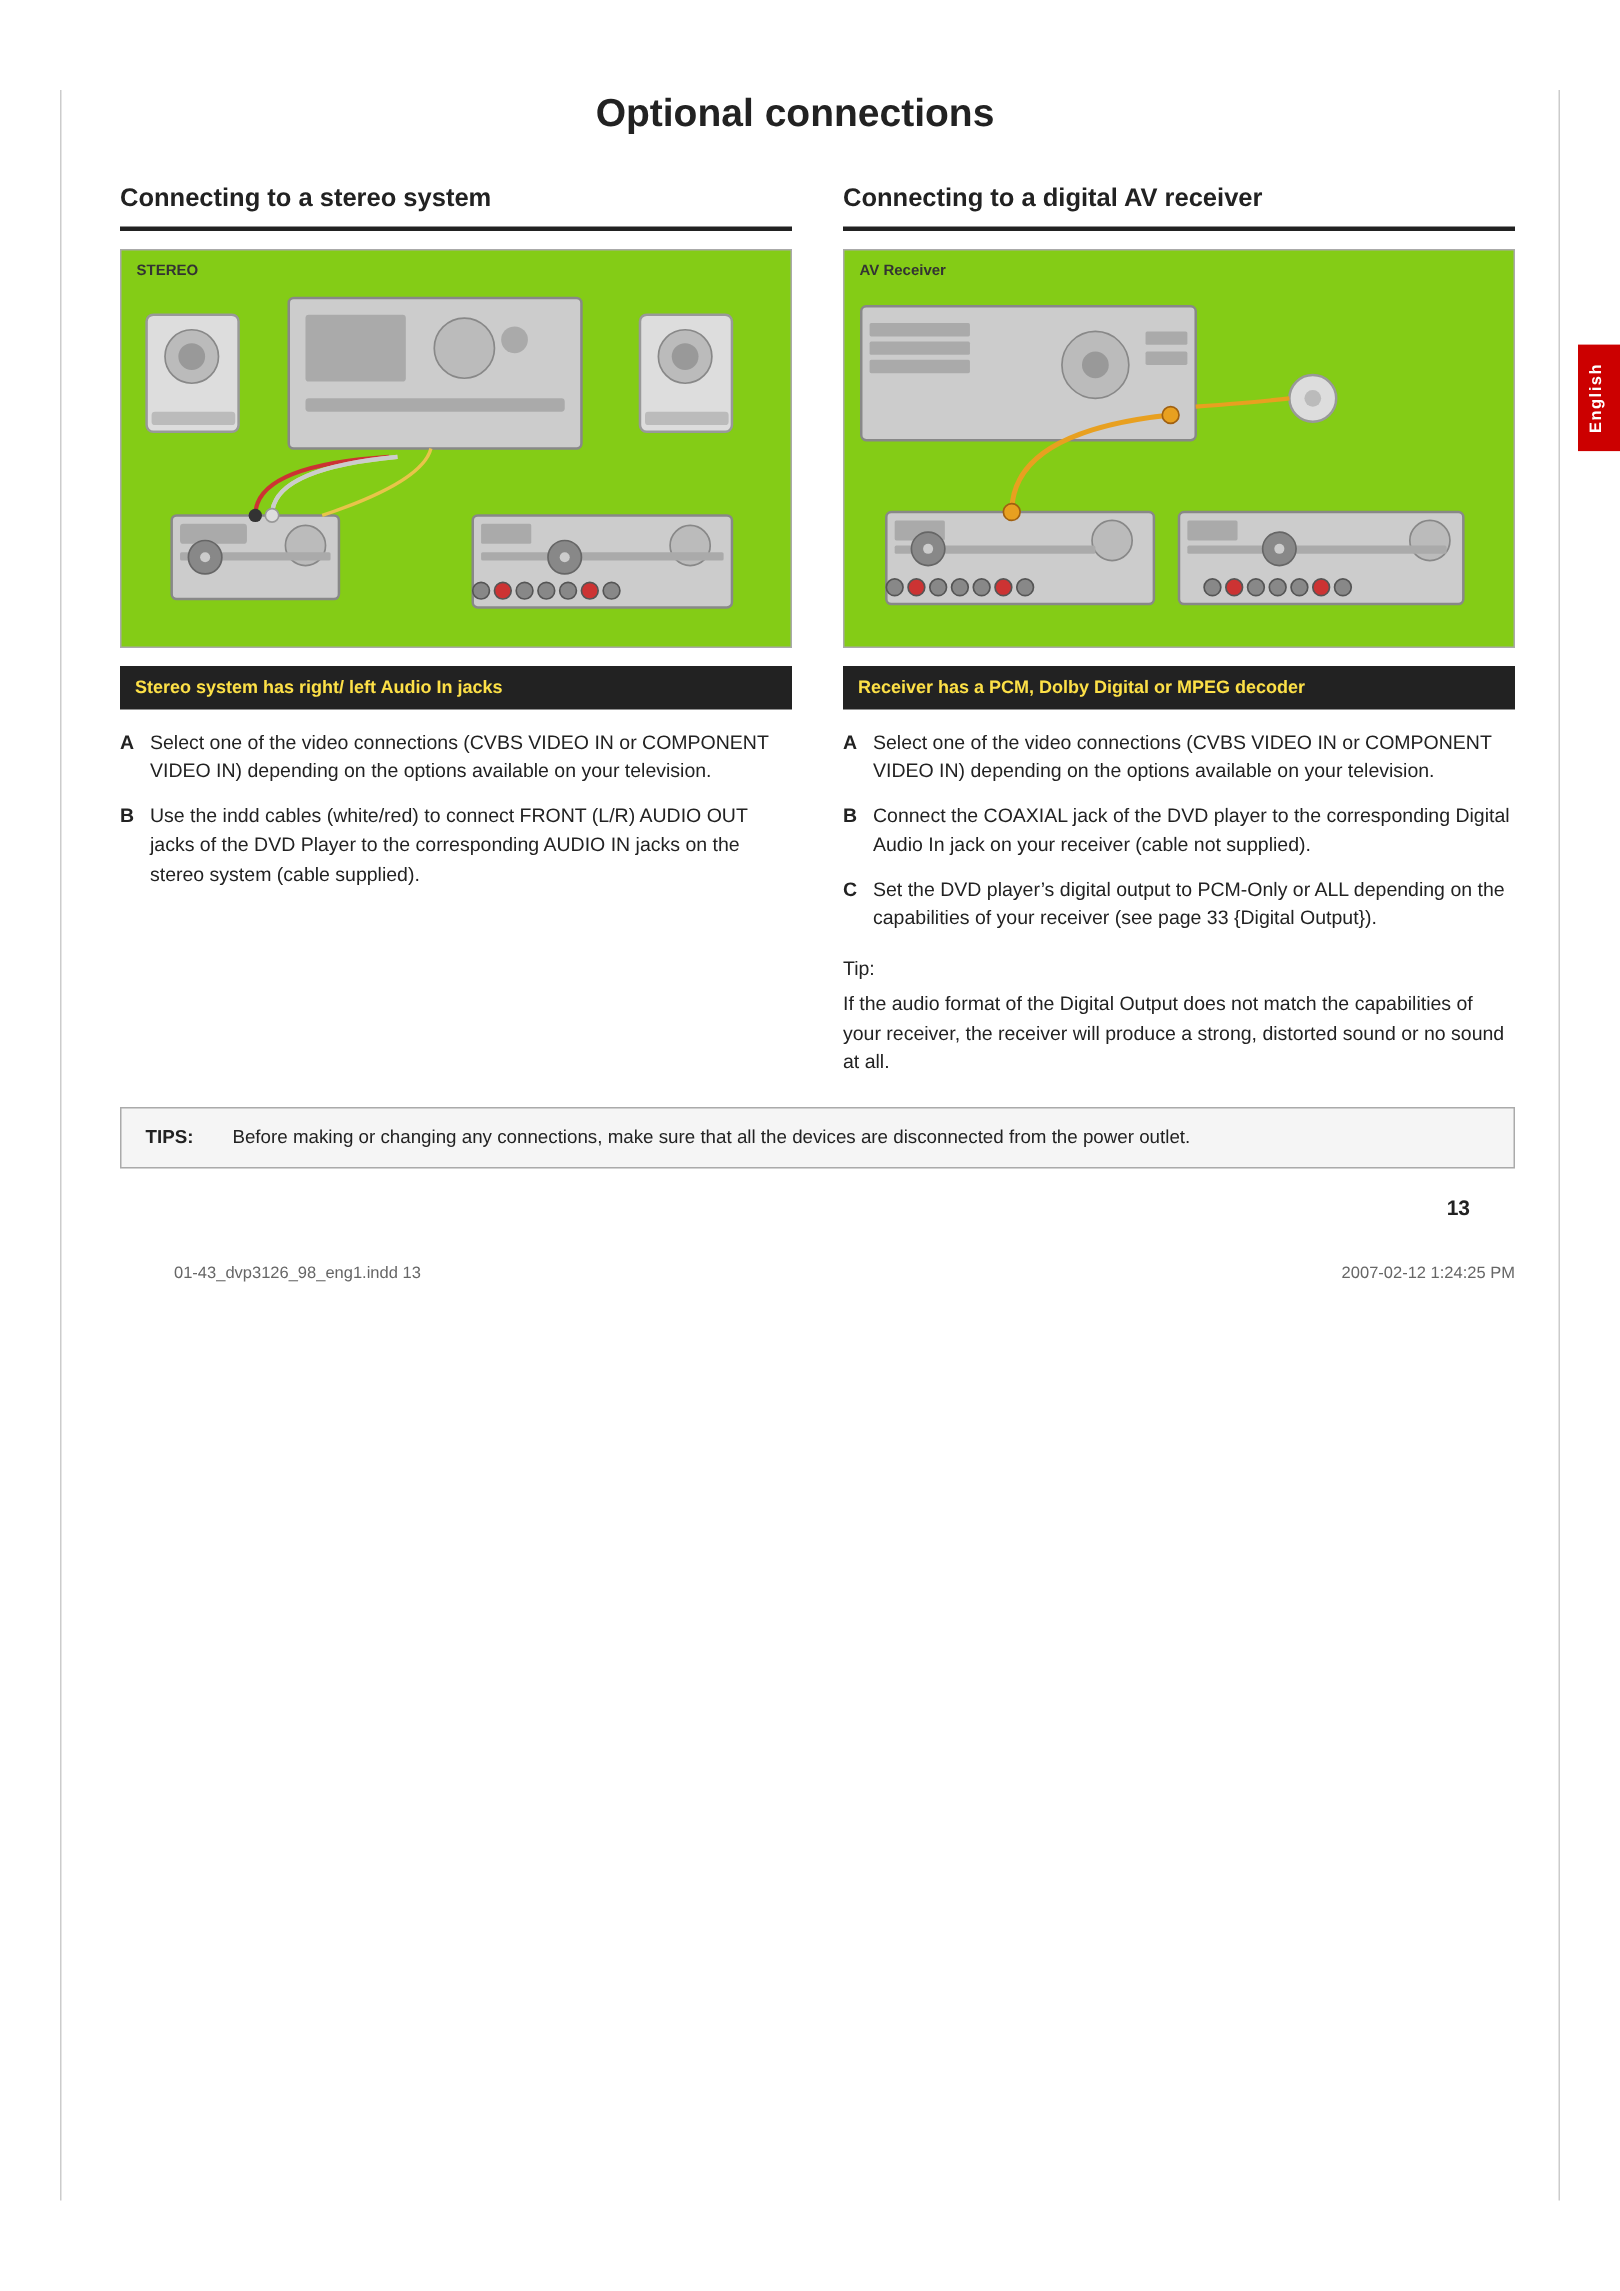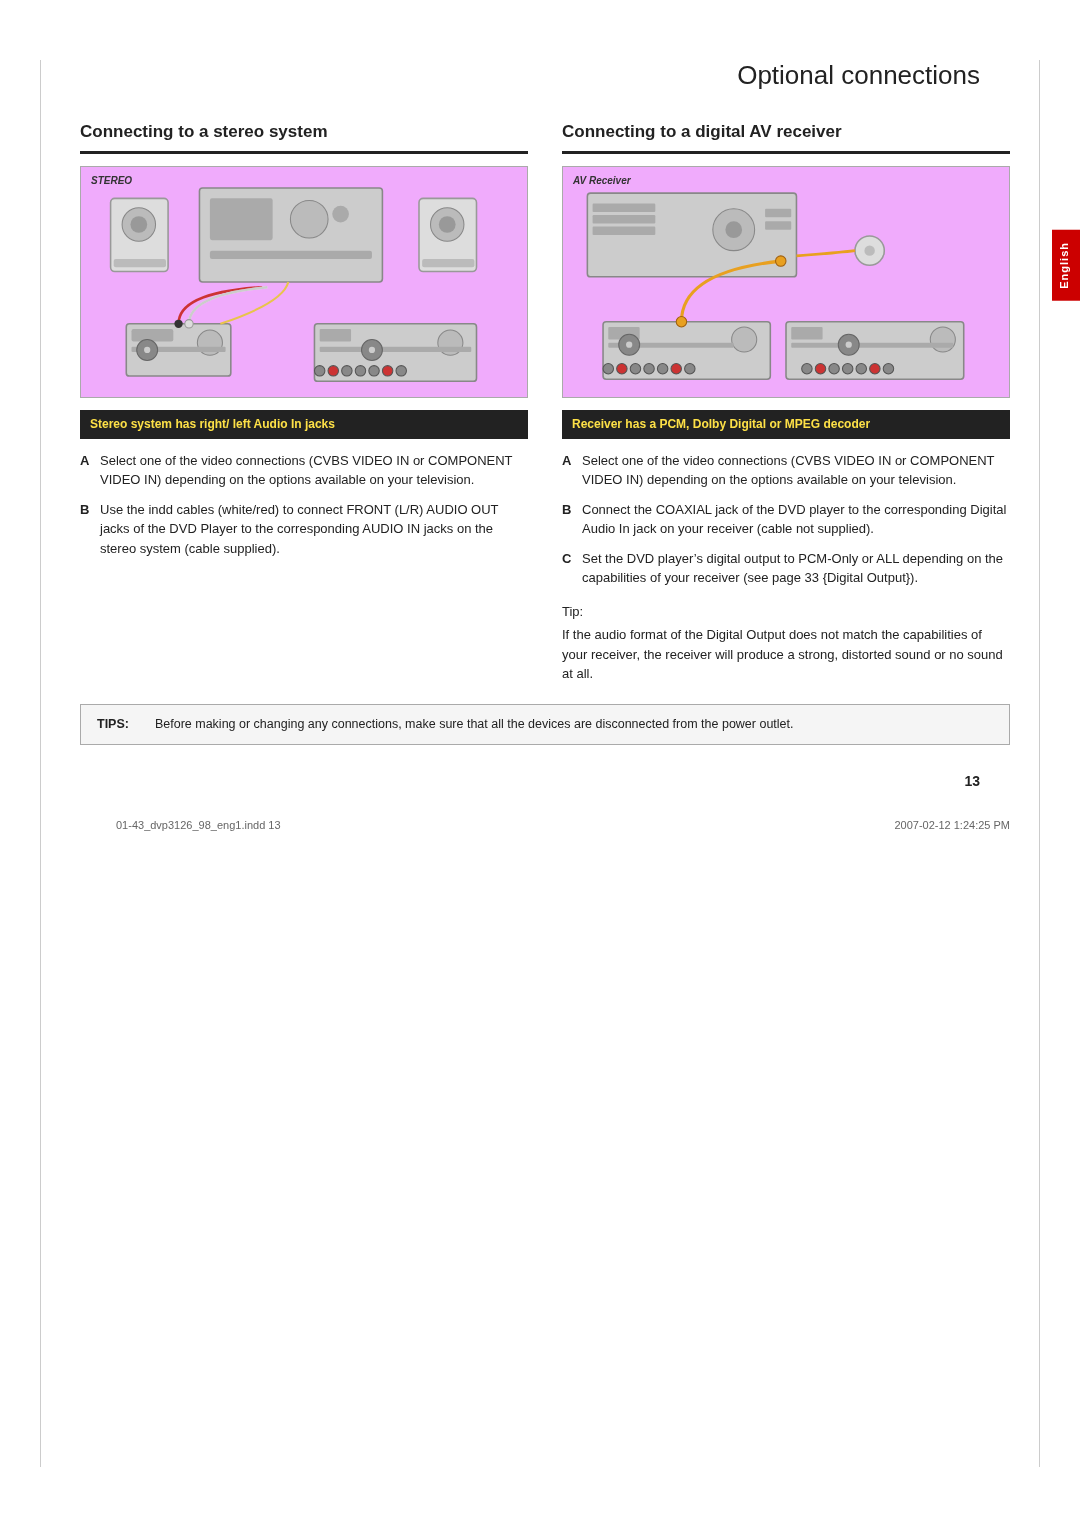--- a/index.html
+++ b/index.html
@@ -31,23 +31,23 @@
       z-index: 10;
     }
 
     .page-container {
       padding: 60px 70px 40px 80px;
       position: relative;
     }
 
     
     .page-title {
-      text-align: right;
+      text-align: center;
       font-size: 26px;
-      font-weight: normal;
+      font-weight: bold;
       margin-bottom: 30px;
       padding-bottom: 0;
       padding-right: 30px;
     }
 
     
     .two-col {
       display: flex;
       gap: 34px;
       margin-bottom: 20px;
@@ -67,29 +67,28 @@
 
     .section-divider {
       border: none;
       border-top: 3px solid #222;
       margin-bottom: 12px;
     }
 
     
     .diagram-box {
       border: 1px solid #aaa;
-      background: #f0abfc;
-      height: 232px;
+      background: #84cc16;
+      height: 266px;
       margin-bottom: 12px;
       position: relative;
       overflow: hidden;
       display: flex;
       align-items: center;
       justify-content: center;
-      font-style: italic;
     }
 
     .diagram-label {
       position: absolute;
       top: 8px;
       left: 10px;
       font-size: 10px;
       font-weight: bold;
       color: #333;
     }
@@ -158,21 +157,21 @@
     .bottom-tips .tips-label {
       font-weight: bold;
       white-space: nowrap;
     }
 
     
     .page-number {
       text-align: right;
       font-size: 14px;
       font-weight: bold;
-      margin-top: 28px;
+      margin-top: 18px;
       padding-right: 30px;
     }
 
     
     .footer-line {
       display: flex;
       justify-content: space-between;
       font-size: 11px;
       color: #666;
       margin-top: 20px;

